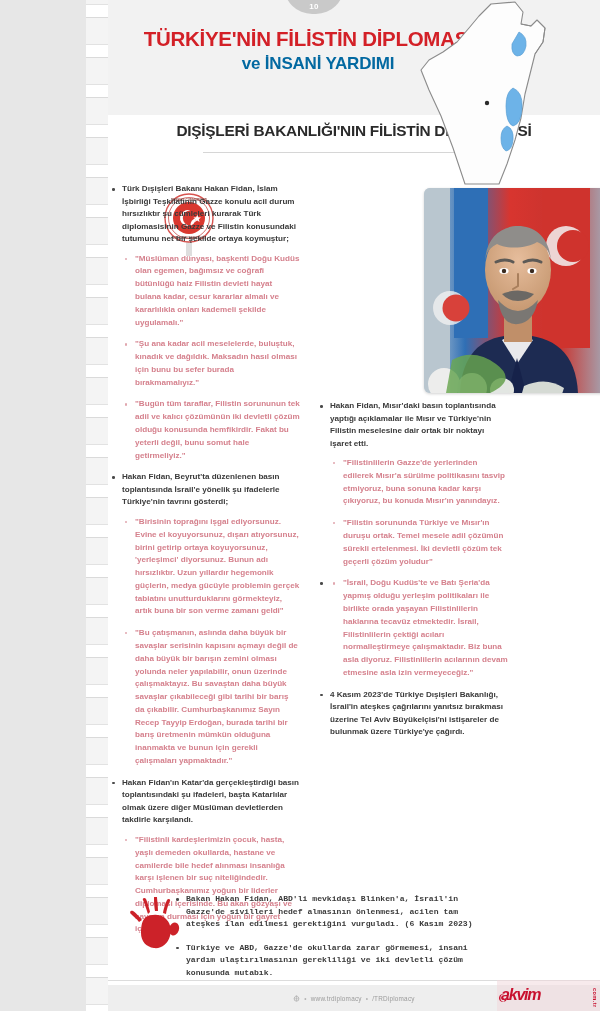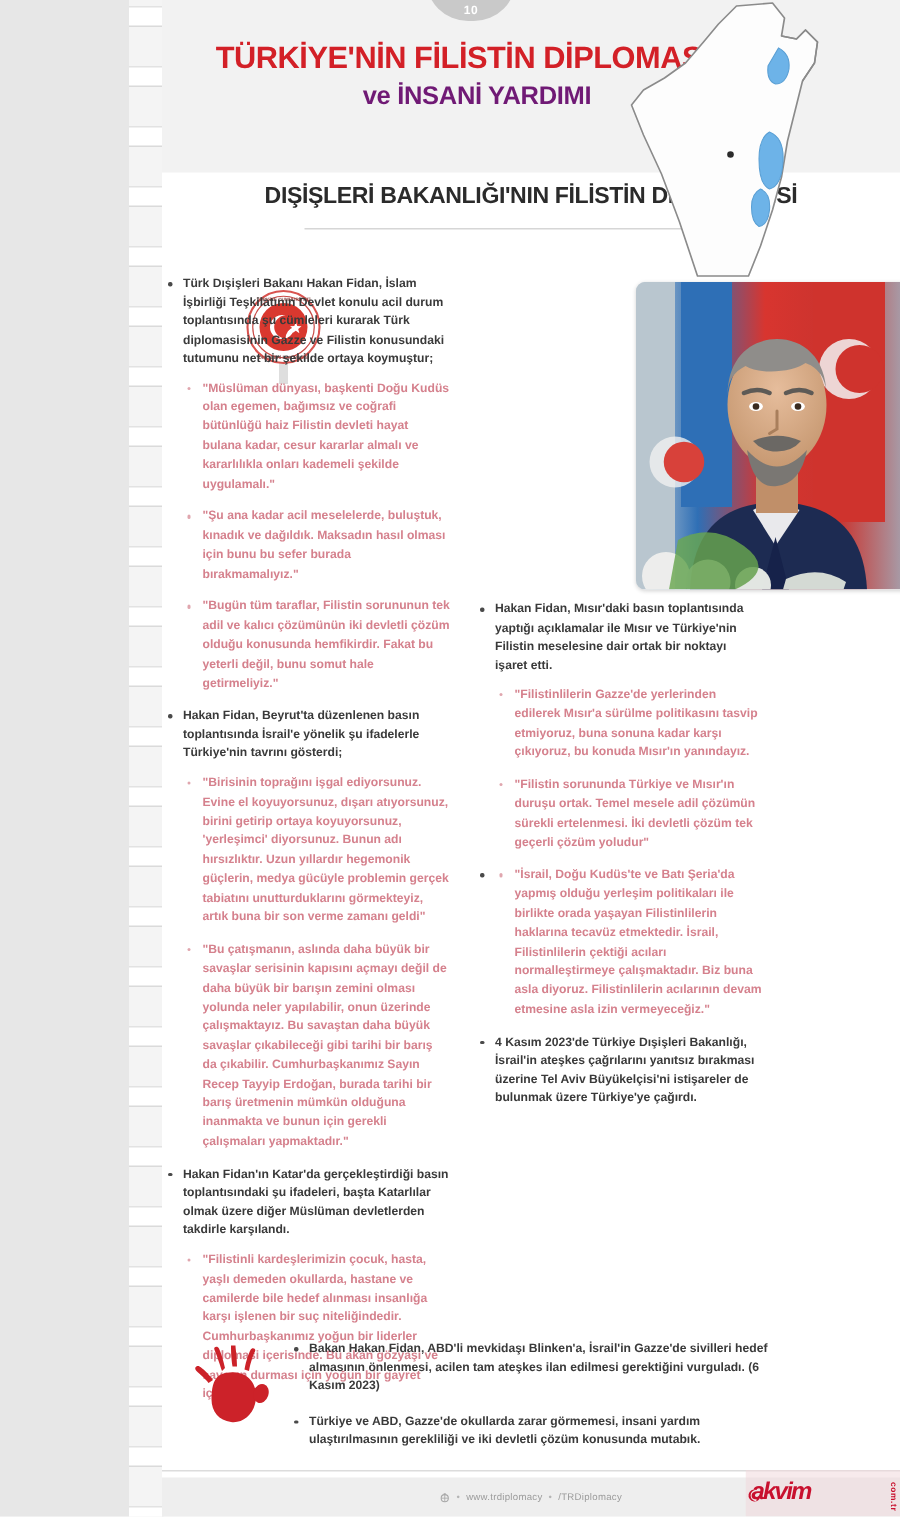--- a/index.html
+++ b/index.html
@@ -39,21 +39,21 @@
     padding-bottom:3px;box-sizing:border-box;letter-spacing:.4px;
   }
 
   
   .title-wrap{position:absolute;left:0;top:28px;width:420px;text-align:center;}
   .title-1{
     font-size:20.5px;font-weight:bold;color:#d32027;
     letter-spacing:-.3px;line-height:1.12;white-space:nowrap;
   }
   .title-2{
-    font-size:17px;font-weight:bold;color:#701a75;
+    font-size:17px;font-weight:bold;color:#0369a1;
     letter-spacing:-.2px;margin-top:3px;
   }
 
   
   .map{position:absolute;left:395px;top:-2px;width:205px;height:190px;}
   .map svg{display:block;}
 
   
   .sec-head{
     position:absolute;left:0;top:122px;width:492px;text-align:center;
@@ -96,21 +96,21 @@
     font-size:8.1px;line-height:1.58;color:#d5818d;font-weight:bold;
   }
   ul.lvl2>li::before{
     content:"";position:absolute;left:3px;top:5px;
     width:2.2px;height:2.2px;border-radius:50%;background:#e0a6ae;
   }
 
   
   .bottom{position:absolute;left:110px;top:893px;width:400px;}
   .hand{position:absolute;left:18px;top:4px;width:54px;height:56px;}
-  .bottom ul{margin:0;padding:0;list-style:none;position:absolute;left:84px;top:0;width:318px;}
+  .bottom ul{margin:0;padding:0;list-style:none;position:absolute;left:64px;top:0;width:318px;font-family:Liberation Mono, monospace;}
   .bottom ul>li{
     position:relative;padding-left:12px;margin-bottom:11px;
     font-size:8.1px;line-height:1.55;color:#3a3a3a;font-weight:bold;
   }
   .bottom ul>li::before{
     content:"";position:absolute;left:2px;top:5px;
     width:2.6px;height:2.6px;border-radius:50%;background:#4a4a4a;
   }
 
   
@@ -286,21 +286,21 @@
       <path d="M124 34 q8 4 7 14 q-2 10-9 10 q-6-2-5-12 z" fill="#6db3e8" stroke="#5a9fd4" stroke-width=".7"></path>
       <path d="M118 90 q10 4 9 20 q-1 16-9 18 q-7-3-7-20 q0-14 7-18z" fill="#6db3e8" stroke="#5a9fd4" stroke-width=".7"></path>
       <path d="M112 128 q7 3 6 14 q-1 10-7 11 q-5-3-5-13 q0-9 6-12z" fill="#6db3e8" stroke="#5a9fd4" stroke-width=".7"></path>
       <circle cx="92" cy="105" r="2.2" fill="#2b2b2b"></circle>
     </svg>
 
   </div>
 
   <div class="col col-left">
     <ul class="lvl1" id="leftCol">
-        <li><span>Türk Dışişleri Bakanı Hakan Fidan, İslam İşbirliği Teşkilatının Devlet konulu acil durum toplantısında şu cümleleri kurarak Türk diplomasisinin Gazze ve Filistin konusundaki tutumunu net bir şekilde ortaya koymuştur;</span><ul class="lvl2">
+        <li><span>Türk Dışişleri Bakanı Hakan Fidan, İslam İşbirliği Teşkilatının Gazze konulu acil durum hırsızlıktır şu cümleleri kurarak Türk diplomasisinin Gazze ve Filistin konusundaki tutumunu net bir şekilde ortaya koymuştur;</span><ul class="lvl2">
             <li>"Müslüman dünyası, başkenti Doğu Kudüs olan egemen, bağımsız ve coğrafi bütünlüğü haiz Filistin devleti hayat bulana kadar, cesur kararlar almalı ve kararlılıkla onları kademeli şekilde uygulamalı."</li>
             <li>"Şu ana kadar acil meselelerde, buluştuk, kınadık ve dağıldık. Maksadın hasıl olması için bunu bu sefer burada bırakmamalıyız."</li>
             <li>"Bugün tüm taraflar, Filistin sorununun tek adil ve kalıcı çözümünün iki devletli çözüm olduğu konusunda hemfikirdir. Fakat bu yeterli değil, bunu somut hale getirmeliyiz."</li>
           </ul></li>
         <li><span>Hakan Fidan, Beyrut'ta düzenlenen basın toplantısında İsrail'e yönelik şu ifadelerle Türkiye'nin tavrını gösterdi;</span><ul class="lvl2">
             <li>"Birisinin toprağını işgal ediyorsunuz. Evine el koyuyorsunuz, dışarı atıyorsunuz, birini getirip ortaya koyuyorsunuz, 'yerleşimci' diyorsunuz. Bunun adı hırsızlıktır. Uzun yıllardır hegemonik güçlerin, medya gücüyle problemin gerçek tabiatını unutturduklarını görmekteyiz, artık buna bir son verme zamanı geldi"</li>
             <li>"Bu çatışmanın, aslında daha büyük bir savaşlar serisinin kapısını açmayı değil de daha büyük bir barışın zemini olması yolunda neler yapılabilir, onun üzerinde çalışmaktayız. Bu savaştan daha büyük savaşlar çıkabileceği gibi tarihi bir barış da çıkabilir. Cumhurbaşkanımız Sayın Recep Tayyip Erdoğan, burada tarihi bir barış üretmenin mümkün olduğuna inanmakta ve bunun için gerekli çalışmaları yapmaktadır."</li>
           </ul></li>
         <li><span>Hakan Fidan'ın Katar'da gerçekleştirdiği basın toplantısındaki şu ifadeleri, başta Katarlılar olmak üzere diğer Müslüman devletlerden takdirle karşılandı.</span><ul class="lvl2">
             <li>"Filistinli kardeşlerimizin çocuk, hasta, yaşlı demeden okullarda, hastane ve camilerde bile hedef alınması insanlığa karşı işlenen bir suç niteliğindedir. Cumhurbaşkanımız yoğun bir liderler diplomasi içerisinde. Bu akan gözyaşı ve savaşın durması için yoğun bir gayret içerisinde."</li>

